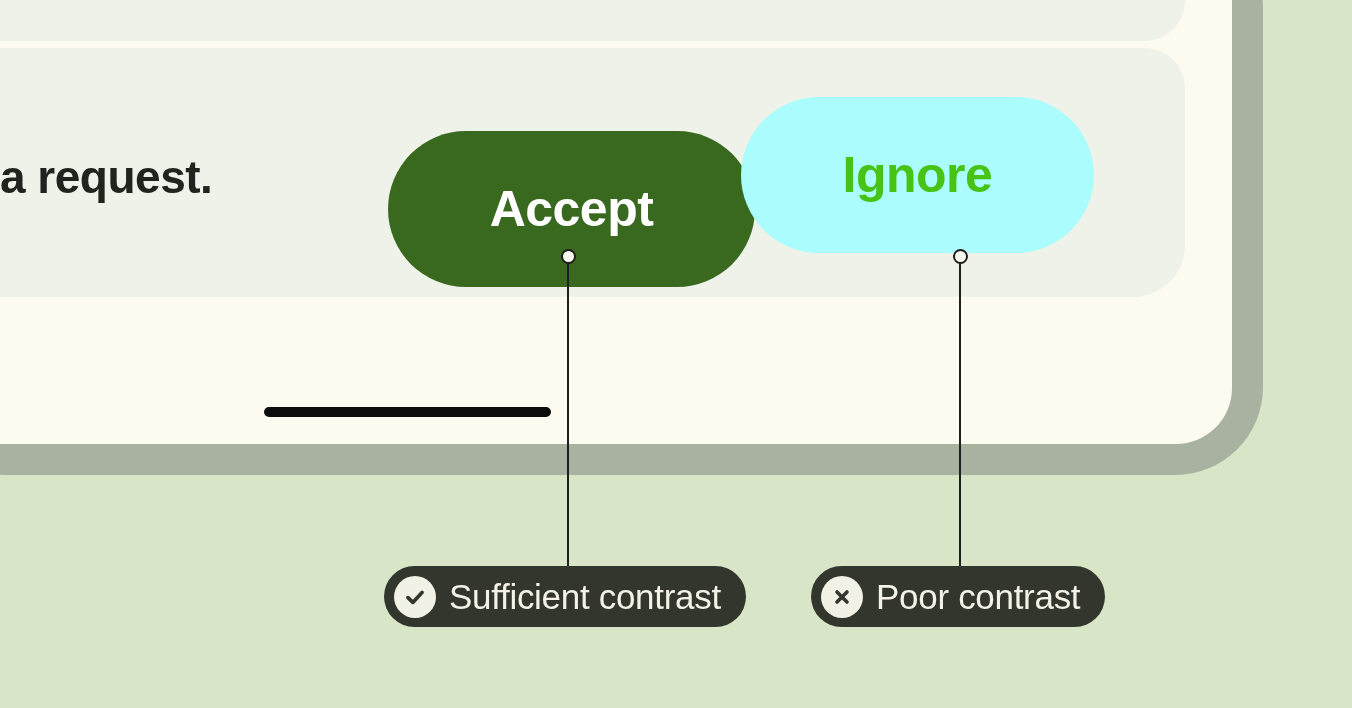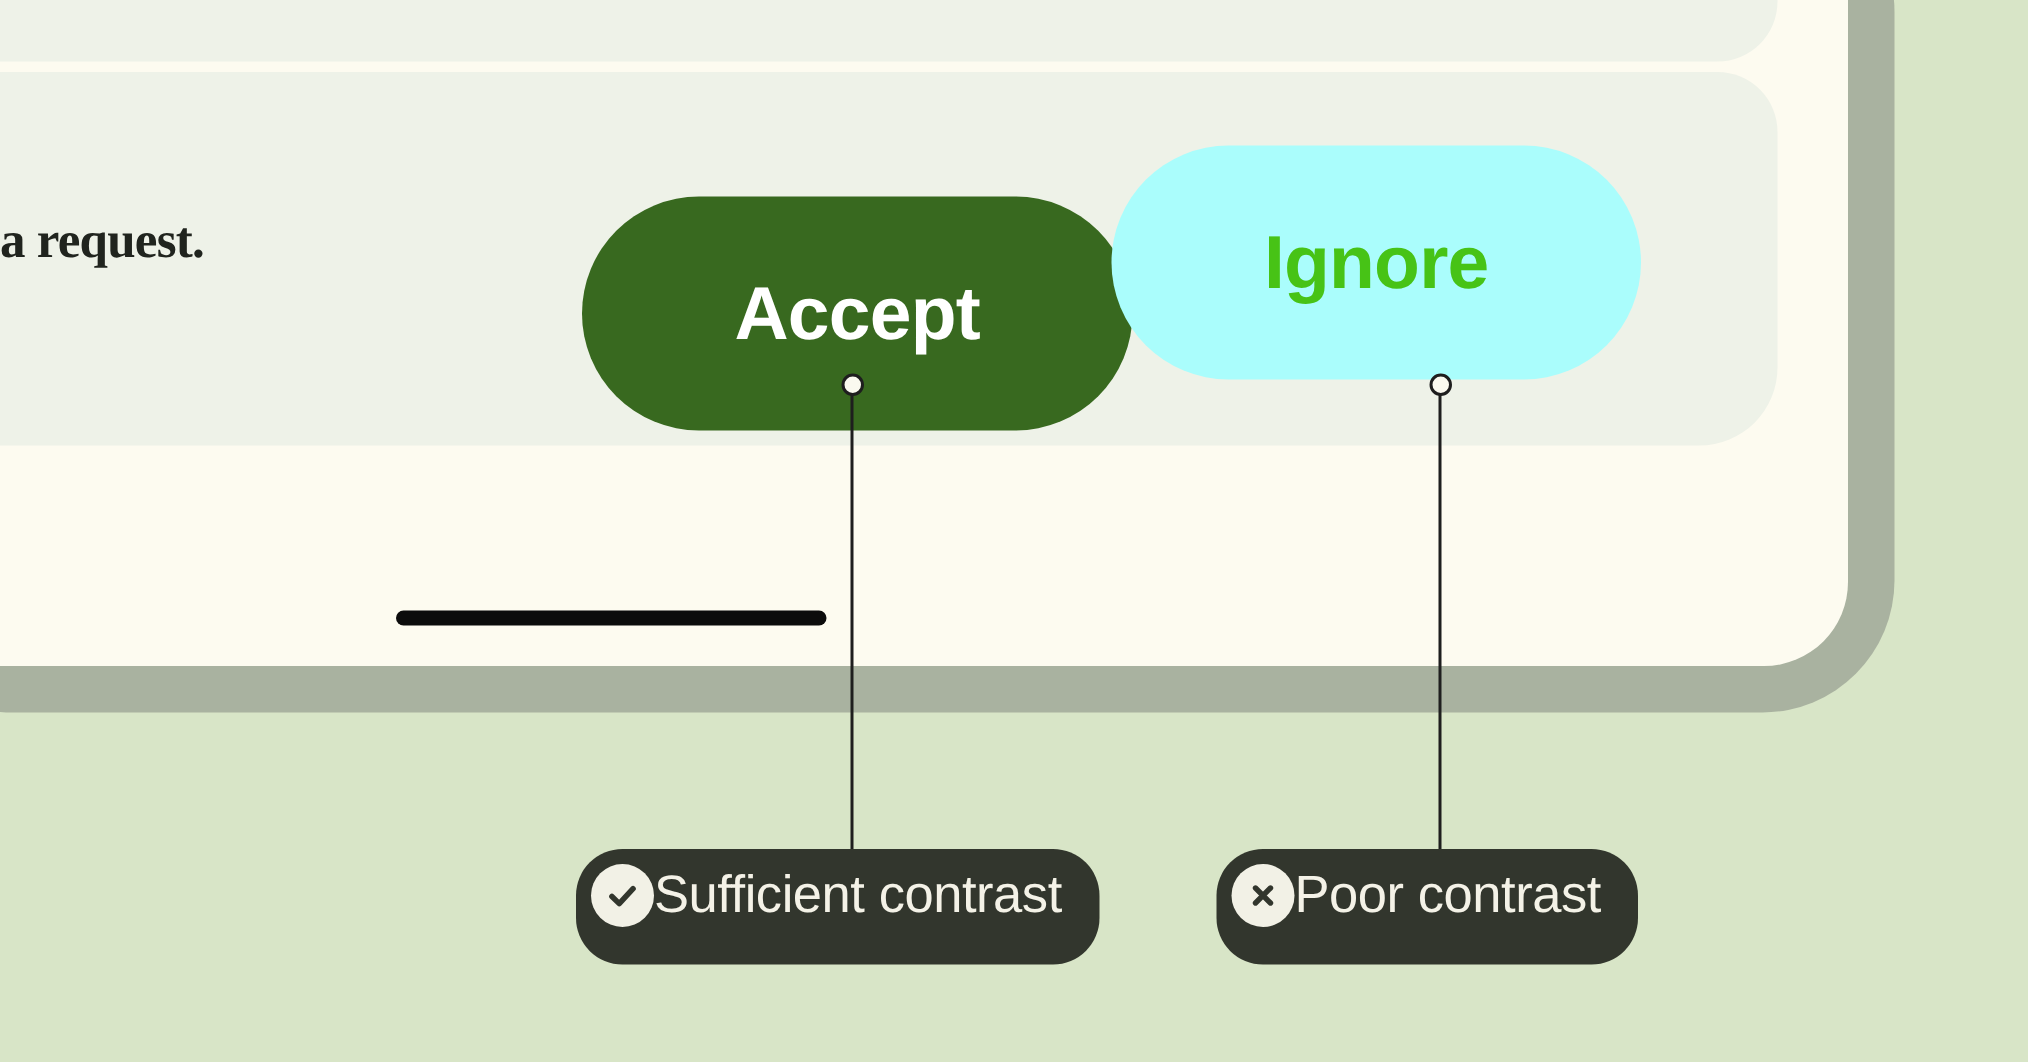--- a/index.html
+++ b/index.html
@@ -50,28 +50,27 @@
     left: -40px;
     top: 48px;
     width: 1225px;   
     height: 249px;   
     background: var(--section_bg, #eef2e8);
     border-radius: 0 40px 52px 0;
   }
   .notification-message {
     position: absolute;
     left: 40px;      
-    top: 88px;
-    font-size: 34px;
+    top: 104px;
+    font-size: 46px;
     line-height: 50px;
     font-weight: 600;
     letter-spacing: -0.5px;
     color: var(--message_text, #20241e);
     white-space: nowrap;
-    font-family: Liberation Serif, serif;
   }
   .pill-button {
     position: absolute;
     top: 49px;       
     height: 156px;
     border: none;
     border-radius: 78px;
     font-family: "Liberation Sans", sans-serif;
     font-size: 50px;
     font-weight: 600;
@@ -131,21 +130,22 @@
 
   
   .tag {
     position: absolute;
     top: 566px;
     height: 61px;
     background: var(--tag_bg, #32362d);
     border-radius: 31px;
     display: flex;
     align-items: center;
-    padding: 0 25px 16px 10px;
+    gap: 13px;
+    padding: 0 25px 0 10px;
     color: var(--tag_text, #f4f2e7);
     font-size: 35px;
     font-weight: 500;
     letter-spacing: -0.3px;
     white-space: nowrap;
   }
   .tag-sufficient { left: 384px; }
   .tag-poor { left: 811px; }
   .tag-icon-circle {
     width: 42px;

